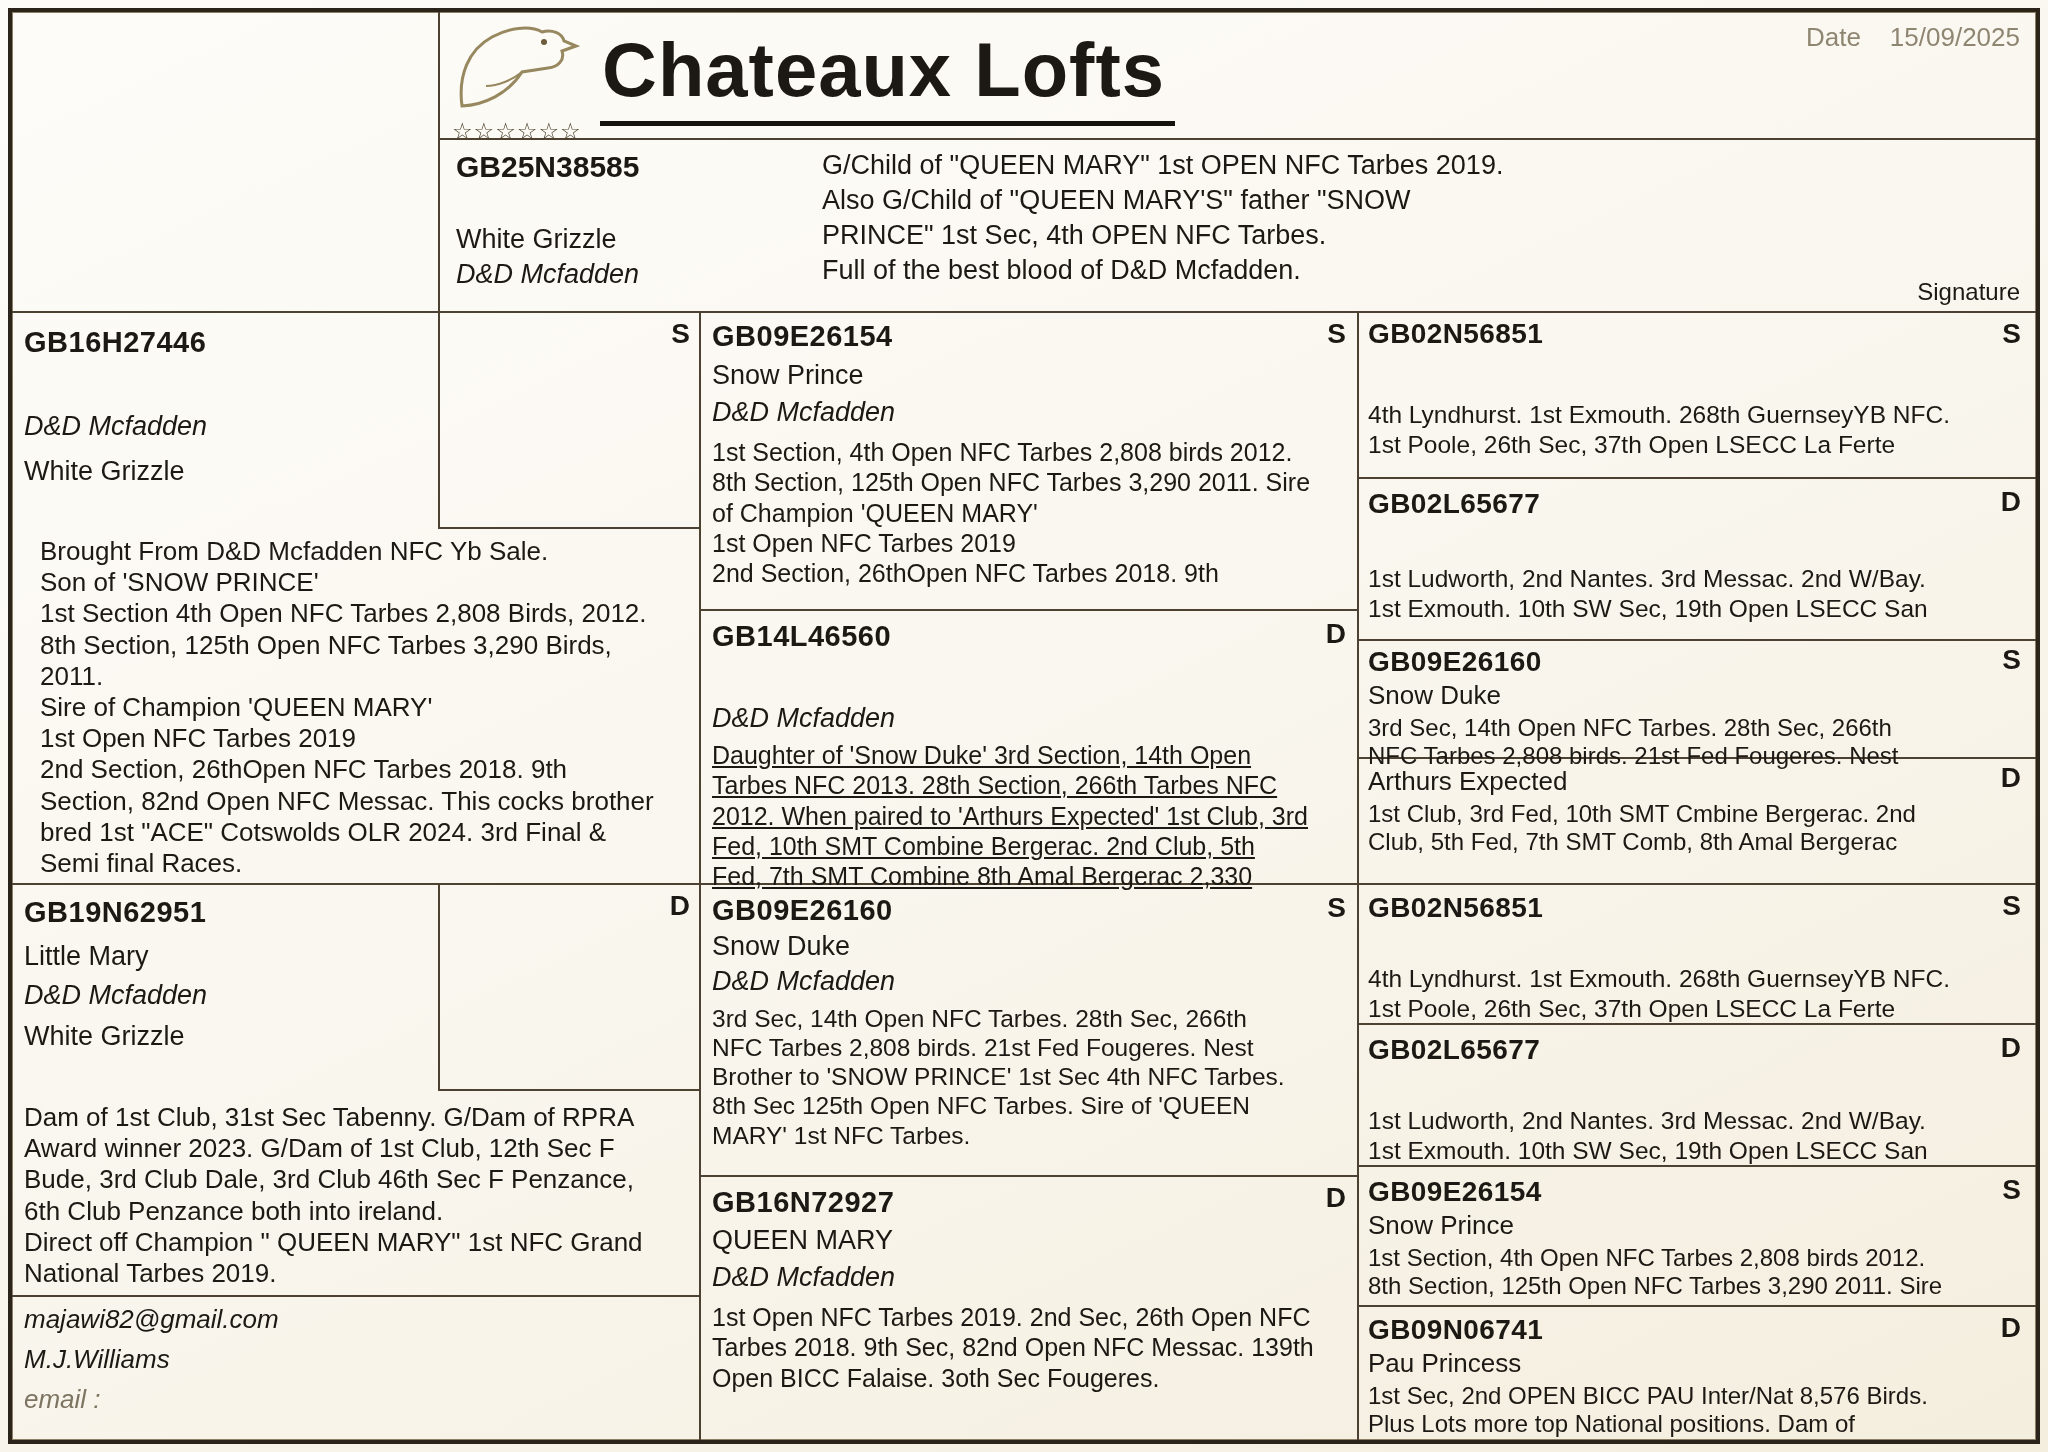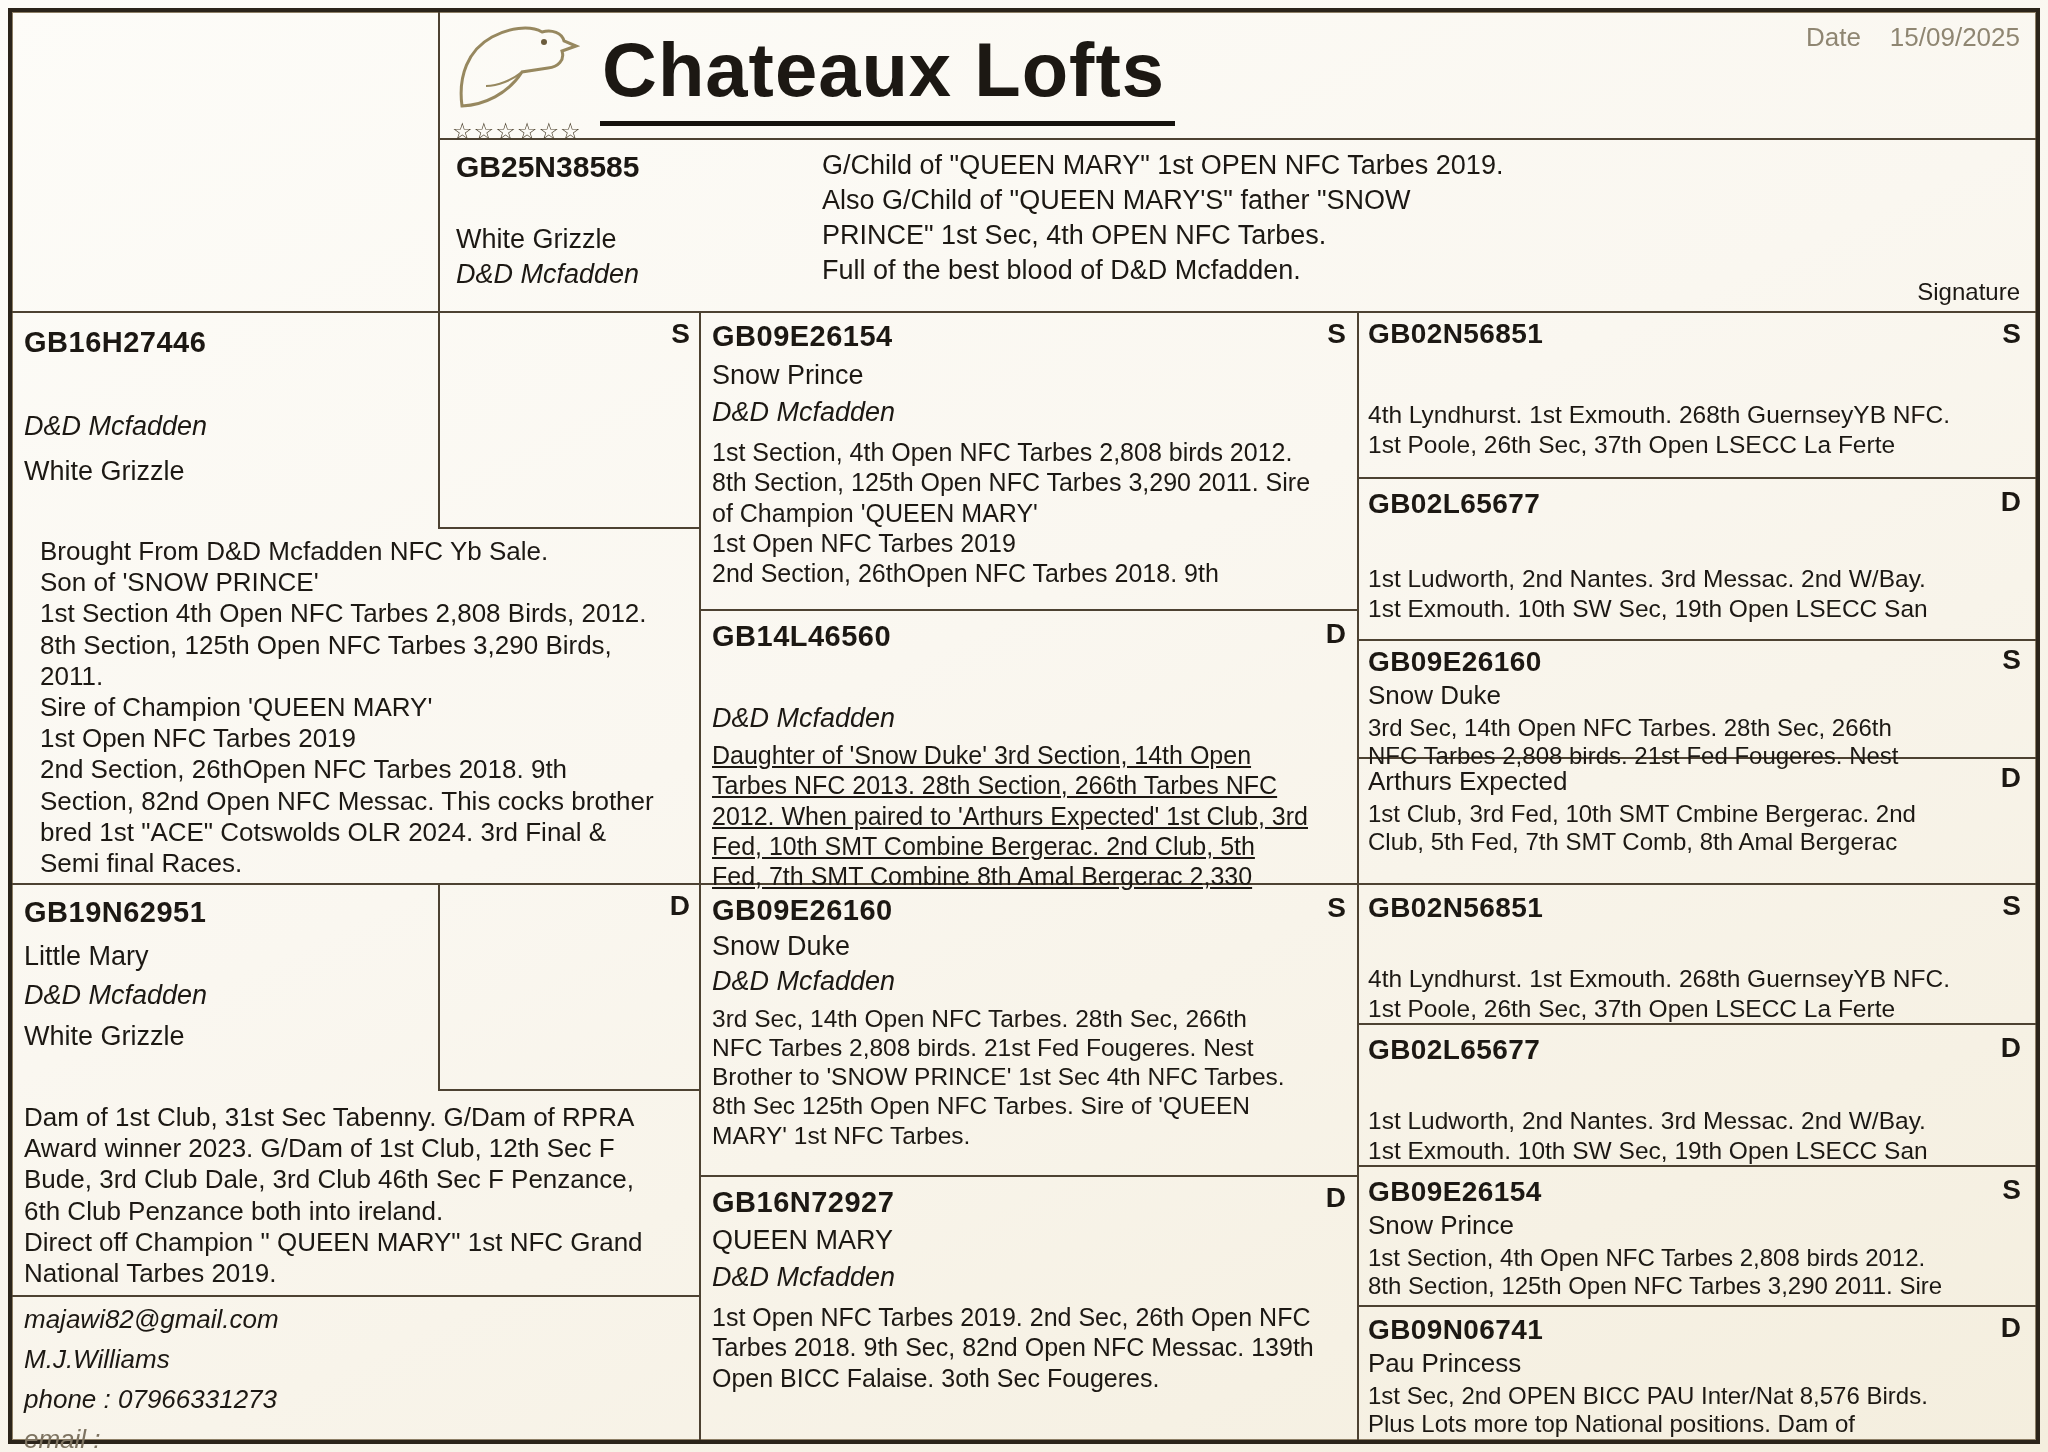--- a/index.html
+++ b/index.html
@@ -119,21 +119,20 @@
   <div class="abs notes" style="left:24px;top:1102px;width:664px;">Dam of 1st Club, 31st Sec Tabenny. G/Dam of RPRA
 Award winner 2023. G/Dam of 1st Club, 12th Sec F
 Bude, 3rd Club Dale, 3rd Club 46th Sec F Penzance,
 6th Club Penzance both into ireland.
 Direct off Champion " QUEEN MARY" 1st NFC Grand
 National Tarbes 2019.</div>
 
   <div class="abs" style="left:24px;top:1304px;width:640px;">
     <div class="contact-line">majawi82@gmail.com</div>
     <div class="contact-line">M.J.Williams</div>
-    <div class="contact-line">phone : 07966331273</div>
     <div class="contact-line contact-faded">email :</div>
   </div>
 
   <div class="abs" style="left:712px;top:320px;width:634px;">
     <div class="ring">GB09E26154</div>
     <div class="bname" style="margin-top:7px;">Snow Prince</div>
     <div class="strain" style="margin-top:6px;">D&amp;D Mcfadden</div>
     <div class="m-notes" style="margin-top:9px;">1st Section, 4th Open NFC Tarbes 2,808 birds 2012.
 8th Section, 125th Open NFC Tarbes 3,290 2011. Sire
 of Champion 'QUEEN MARY'

